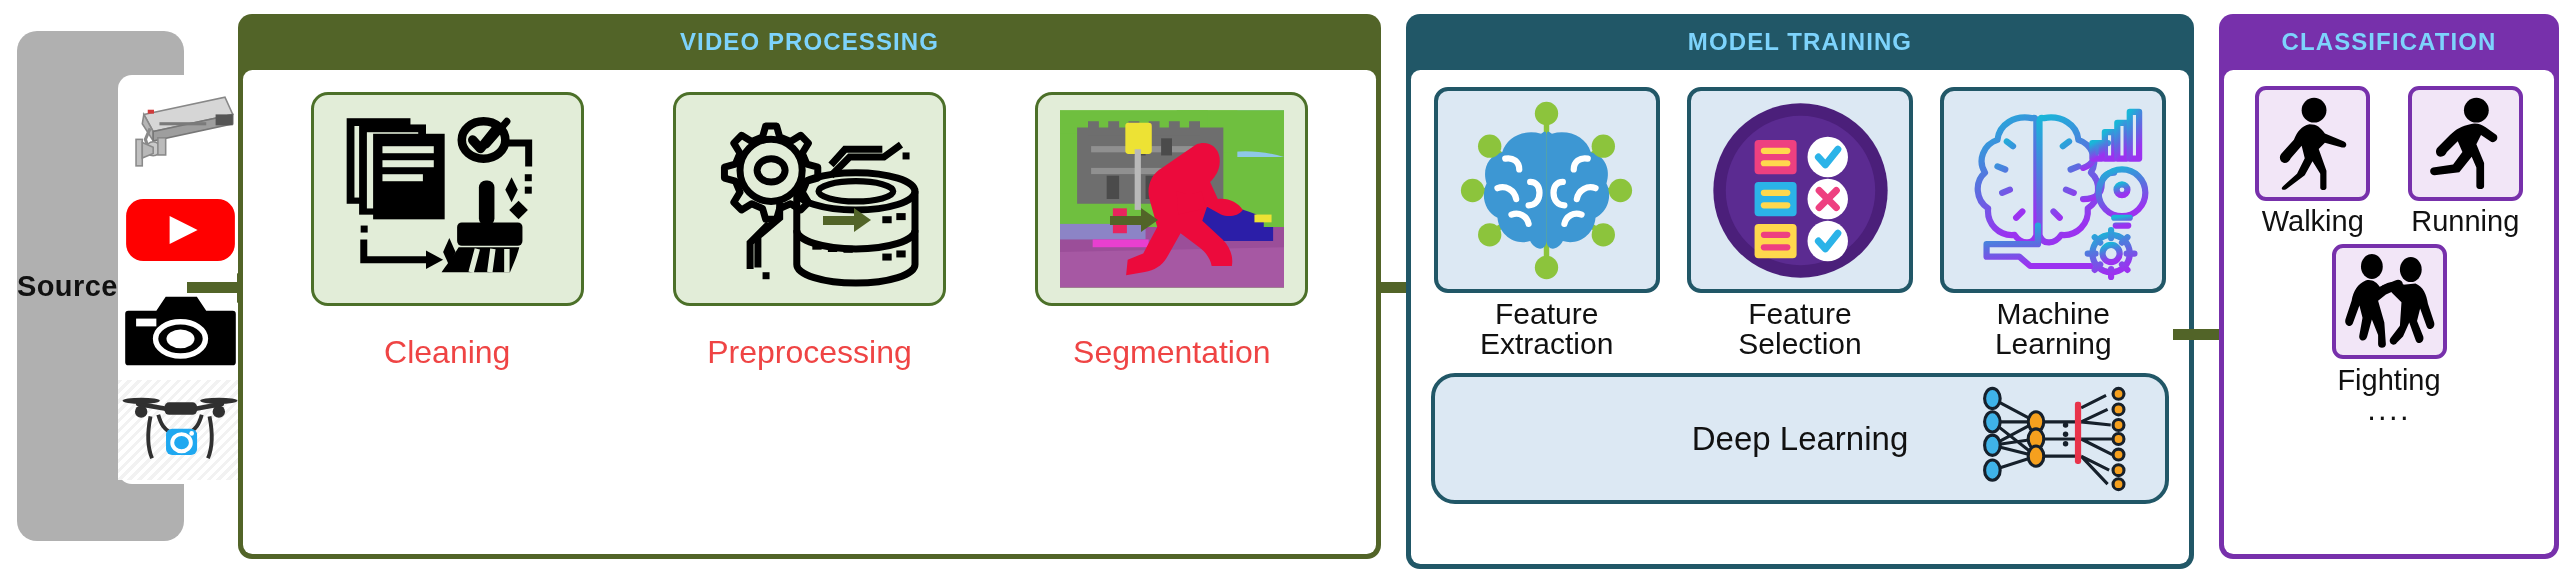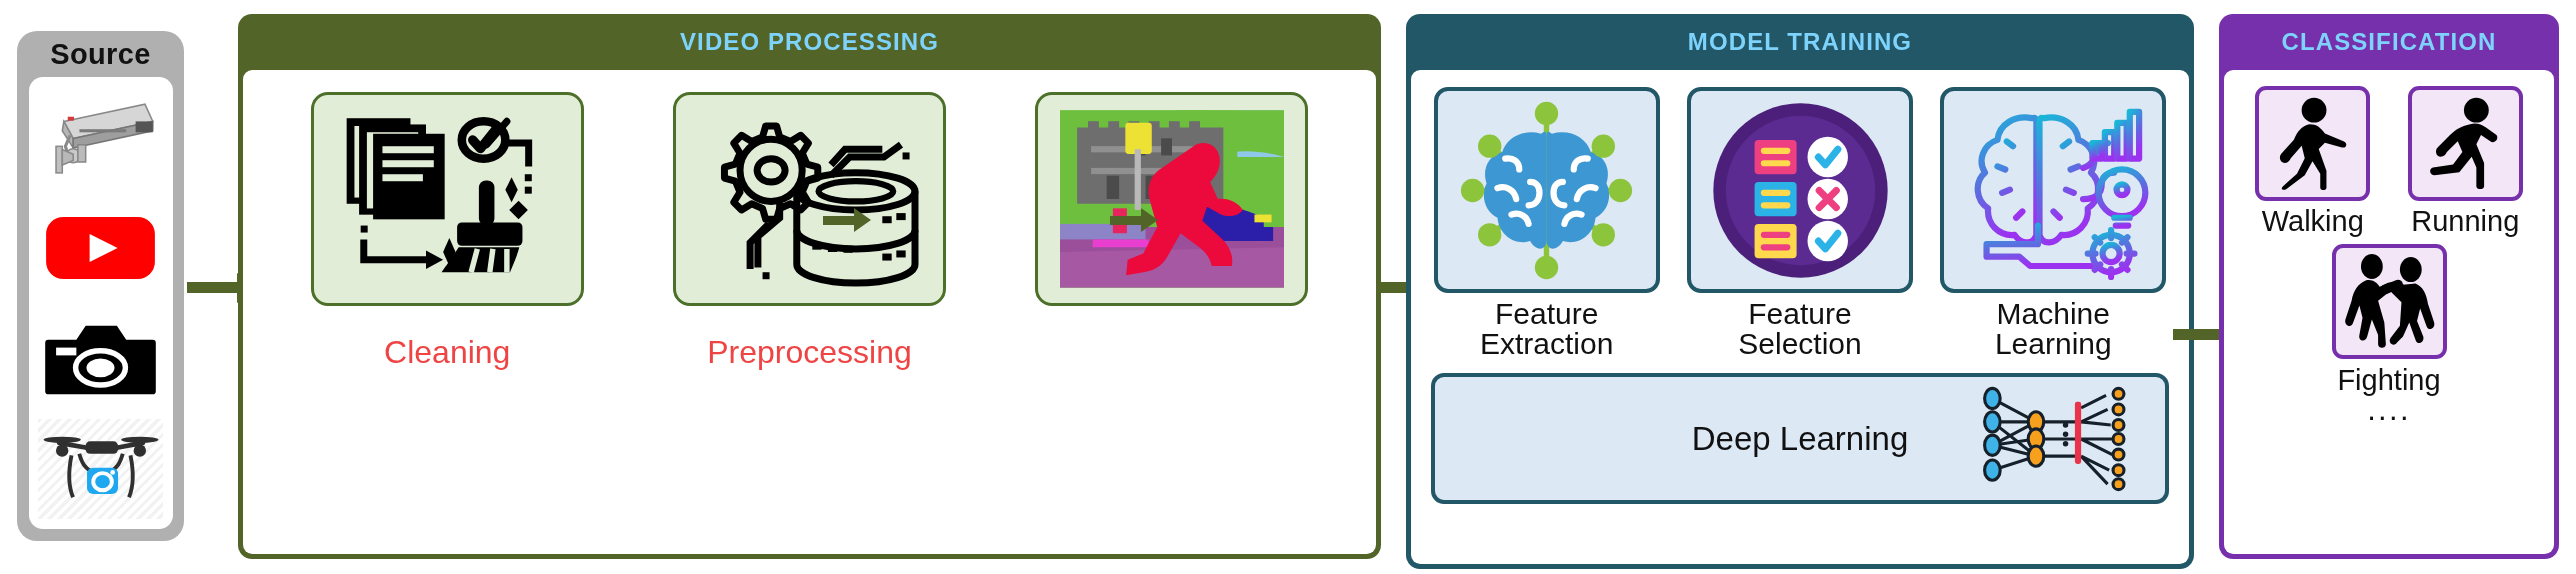--- a/index.html
+++ b/index.html
@@ -7,21 +7,21 @@
     width:2576px;height:575px;
     font-family:"Liberation Sans", sans-serif;
     overflow:hidden;position:relative;
   }
   .canvas{position:relative;width:2576px;height:575px;}
 
   
   .source-panel{
     position:absolute;left:17px;top:31px;width:167px;height:510px;
     background:#B0B0B0;border-radius:20px;
-    display:flex;flex-direction:column;align-items:center;
+    display:flex;align-items:center;
   }
   .source-title{
     font-size:29px;font-weight:bold;color:#111;letter-spacing:0.4px;
     margin-top:7px;margin-bottom:6.2px;
   }
   .source-inner{
     width:144px;flex:1;background:#ffffff;border-radius:14px;margin-bottom:12.5px;
     display:flex;flex-direction:column;align-items:center;justify-content:space-around;
     padding:4.7px 0;box-sizing:border-box;
   }
@@ -69,21 +69,21 @@
   .mt-row{display:flex;justify-content:space-between;align-items:flex-start;}
   .mt-card{display:flex;flex-direction:column;align-items:center;width:232px;}
   .mt-tile{
     width:226px;height:206px;background:#DCE8F3;border:4.7px solid #215767;
     border-radius:14px;display:flex;align-items:center;justify-content:center;
     box-sizing:border-box;
   }
   .mt-label{margin-top:6.2px;font-size:30px;line-height:1.0;text-align:center;color:#111;}
   .mt-deep{
     margin-top:14px;height:131px;background:#DCE8F3;border:4.7px solid #215767;
-    border-radius:13px;display:flex;align-items:center;justify-content:center;
+    border-radius:24px;display:flex;align-items:center;justify-content:center;
     position:relative;box-sizing:border-box;
   }
   .mt-deep-label{font-size:33px;color:#111;}
   .mt-deep-icon{position:absolute;right:26.5px;top:50%;transform:translateY(-50%);}
 
   
   .cl-wrap{padding:15.6px 15.6px 6.2px 15.6px;height:100%;box-sizing:border-box;
            display:flex;flex-direction:column;align-items:center;}
   .cl-grid{display:flex;flex-wrap:wrap;justify-content:center;gap:6.2px 12.5px;}
   .cl-card{display:flex;flex-direction:column;align-items:center;width:140px;}
@@ -267,20 +267,21 @@
               <rect x="0" y="146" width="110" height="20" fill="#8C84C6"></rect>
               <rect x="42" y="166" width="72" height="10" fill="#E83FD0"></rect>
               <path d="M178,126 C206,120 244,126 262,140 L262,166 L176,166 Z" fill="#2B1EA8"></path>
               <rect x="182" y="150" width="92" height="18" fill="#2B1EA8"></rect>
               <rect x="250" y="134" width="22" height="10" fill="#EDE234"></rect>
               <rect x="68" y="126" width="18" height="32" fill="#E8245E"></rect>
               <path d="M175,44 c14,-6 28,2 30,16 c2,14 -4,24 -12,32 l10,22 c12,-2 26,4 32,14 c-6,8 -18,10 -28,6 l-18,-10 l-6,18 l26,24 c10,10 14,22 12,34 l-26,0 c-2,-10 -8,-18 -16,-24 l-24,-18 l-18,32 c-6,10 -16,16 -28,18 l-24,4 l2,-20 l20,-8 l18,-34 l-10,-36 c-4,-16 2,-32 16,-40 Z" fill="#EC0A3C"></path>
               <path d="M150,104 c10,4 22,4 32,0 l6,22 l-36,8 Z" fill="#EC0A3C"></path>
             </svg>
           </div>
+          <div class="vp-label">Segmentation</div>
         </div>
 
       </div>
       <div class="inner-arrow ia1"></div>
       <div class="inner-arrow ia2"></div>
     </div>
   </div>
 
   <div class="arrow a2"></div>
 

